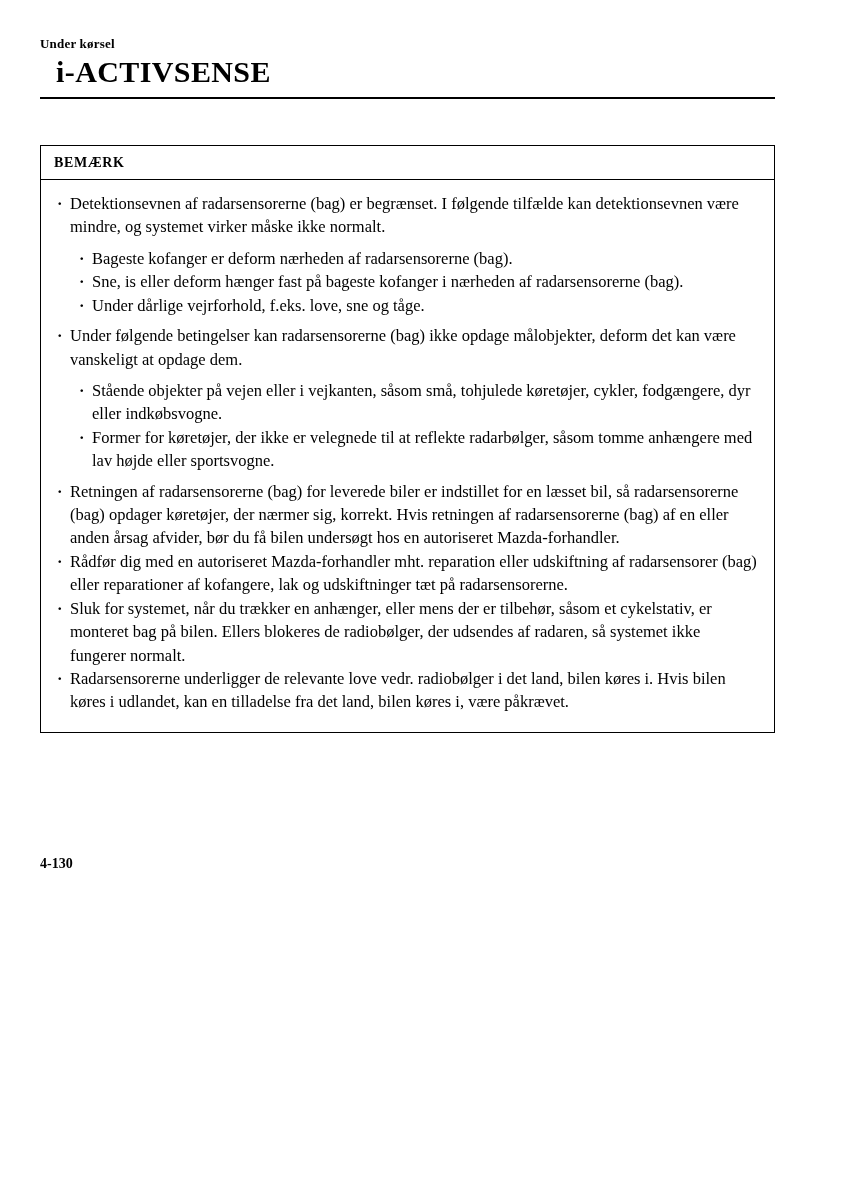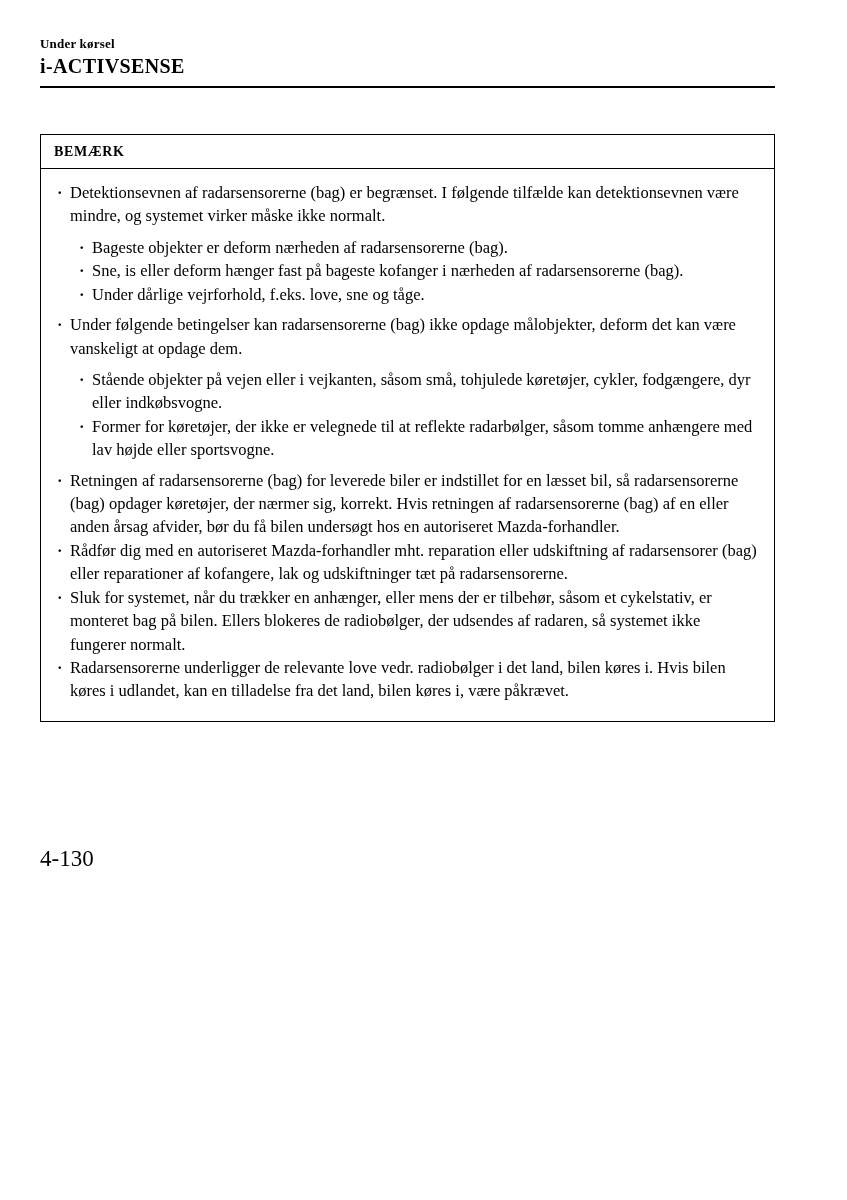--- a/index.html
+++ b/index.html
@@ -17,25 +17,26 @@
     height: 912px;
     padding: 36px 40px 0 40px;
     position: relative;
   }
   .breadcrumb {
     font-size: 13px;
     font-weight: bold;
     letter-spacing: 0.2px;
   }
   .page-title {
-    font-size: 20px;
+    font-size: 30px;
     font-weight: bold;
     letter-spacing: 0.4px;
     margin-top: 3px;
     line-height: 1.1;
+    margin-left: 16px;
   }
   .title-rule {
     width: 735px;
     border-bottom: 2.5px solid #000;
     margin-top: 9px;
   }
   .note-box {
     width: 735px;
     margin-top: 46px;
     border: 1.5px solid #000;
@@ -59,22 +60,22 @@
     font-weight: bold;
   }
   .item-text { flex: 1; }
   .sublist {
     margin: 8px 0 7px 22px;
   }
   .page-number {
     position: absolute;
     left: 40px;
     bottom: 40px;
-    font-size: 23px;
-    font-weight: normal;
+    font-size: 14px;
+    font-weight: bold;
   }
 </style>
 </head>
 <body>
 
 <div class="page">
 
   <header>
     <div class="breadcrumb">Under kørsel</div>
     <h1 class="page-title">i-ACTIVSENSE</h1>
@@ -84,21 +85,21 @@
   <section class="note-box">
     <div class="note-title">BEMÆRK</div>
     <div class="note-body">
         <div class="item">
           <span class="marker">·</span>
           <span class="item-text">Detektionsevnen af radarsensorerne (bag) er begrænset. I følgende tilfælde kan detektionsevnen være mindre, og systemet virker måske ikke normalt.</span>
         </div>
         <div class="sublist">
           <div class="subitem">
             <span class="marker">·</span>
-            <span class="item-text">Bageste objekter er deform nærheden af radarsensorerne (bag).</span>
+            <span class="item-text">Bageste kofanger er deform nærheden af radarsensorerne (bag).</span>
           </div>
           <div class="subitem">
             <span class="marker">·</span>
             <span class="item-text">Sne, is eller deform hænger fast på bageste kofanger i nærheden af radarsensorerne (bag).</span>
           </div>
           <div class="subitem">
             <span class="marker">·</span>
             <span class="item-text">Under dårlige vejrforhold, f.eks. love, sne og tåge.</span>
           </div>
         </div>

